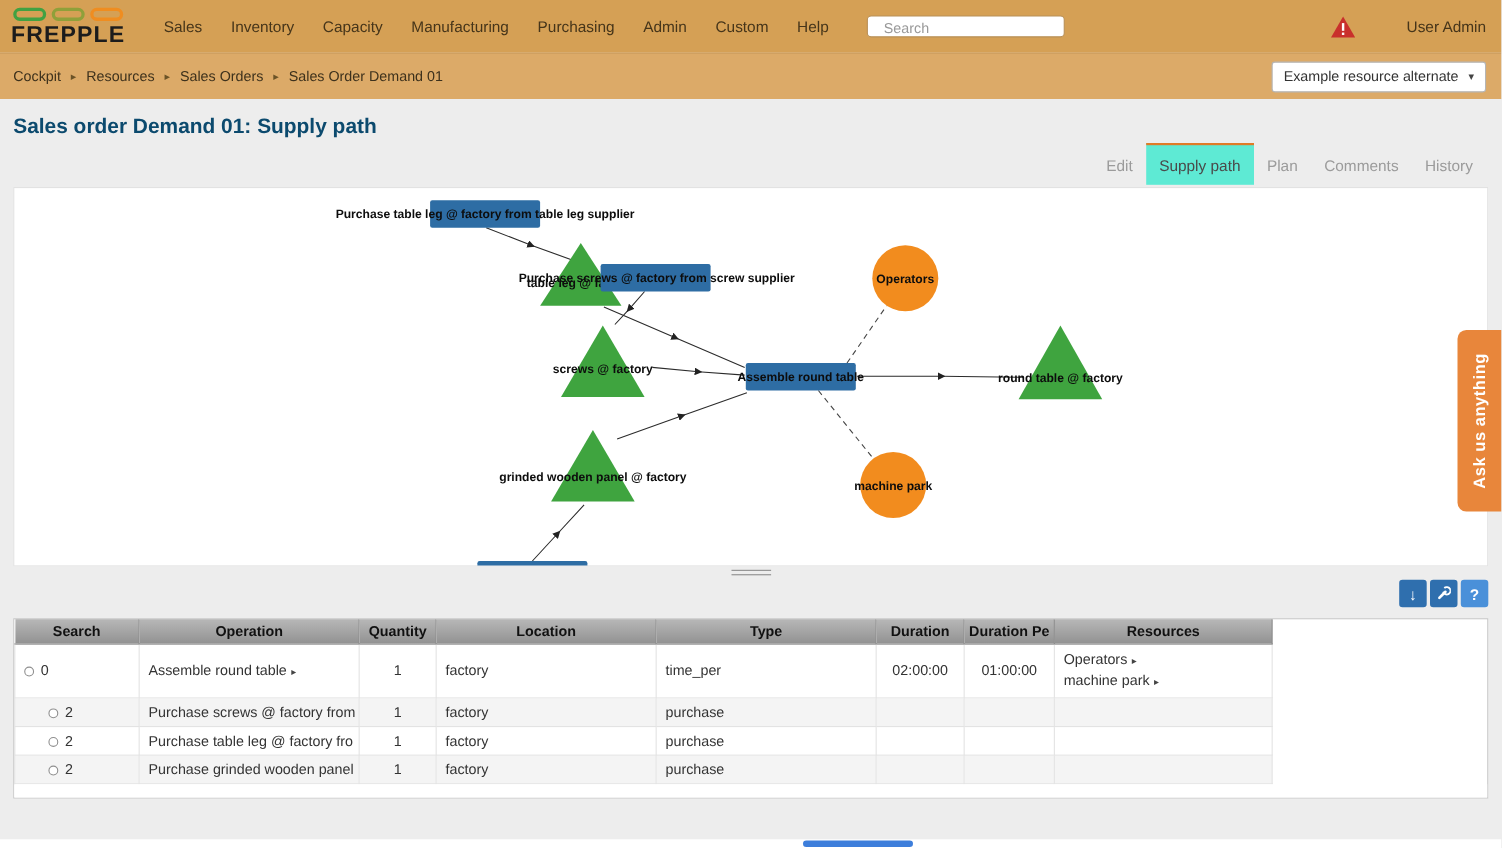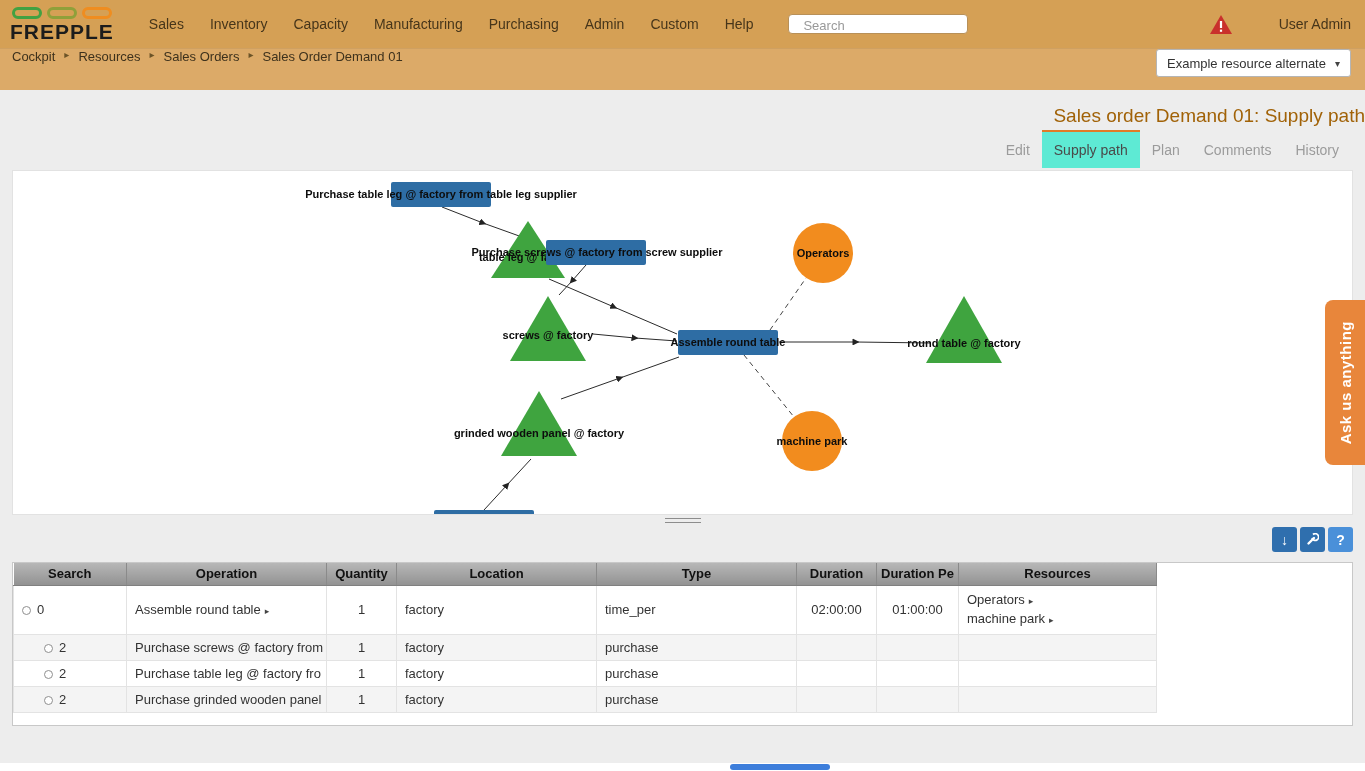--- a/index.html
+++ b/index.html
@@ -32,33 +32,33 @@
   .search-box input{
     border:none; outline:none; flex:1; font-size:13px; font-family:"Liberation Sans",sans-serif;
     color:#333; background:transparent;
   }
   .search-box input::placeholder{ color:#999; }
   .topnav-right{ margin-left:auto; display:flex; align-items:center; gap:46px; }
   .user-label{ font-size:14px; color:#46351a; }
 
   
   .crumbbar{
-    height:42px; background:#dcaa68; display:flex; align-items:flex-start;
+    height:42px; background:#dcaa68; display:flex; align-items:center;
     padding:0 14px 0 12px; border-top:1px solid rgba(0,0,0,0.06);
   }
   .crumb{ font-size:13px; color:#3d311c; cursor:pointer; }
   .crumb-sep{ font-size:10px; color:#6b5327; margin:0 9px; }
   .resource-selector{
     margin-left:auto; height:28px; background:#fff; border:1px solid #b5b5b5; border-radius:3px;
     display:flex; align-items:center; gap:9px; padding:0 10px; font-size:13px; color:#333; cursor:pointer;
   }
   .resource-selector .caret{ font-size:10px; color:#444; }
 
   
-  .page-title{ margin:15px 0 0 12px; font-size:19px; font-weight:400; color:#a16207;text-align:right; }
+  .page-title{ margin:15px 0 0 12px; font-size:19px; font-weight:700; color:#0c4a6e; }
   .tabs{ display:flex; justify-content:flex-end; margin:3px 14px 0 0; height:38px; }
   .tab{
     padding:10px 12px 0 12px; font-size:14px; color:#9b9b9b; cursor:pointer;
     border-top:2px solid transparent;
   }
   .tab.active{ border-top:2px solid #e07b27; color:#4a4a4a; background:#5eead4; }
 
   
   .graph-panel{
     margin:2px 12px 0 12px; width:1341px; height:345px; background:#fff;

